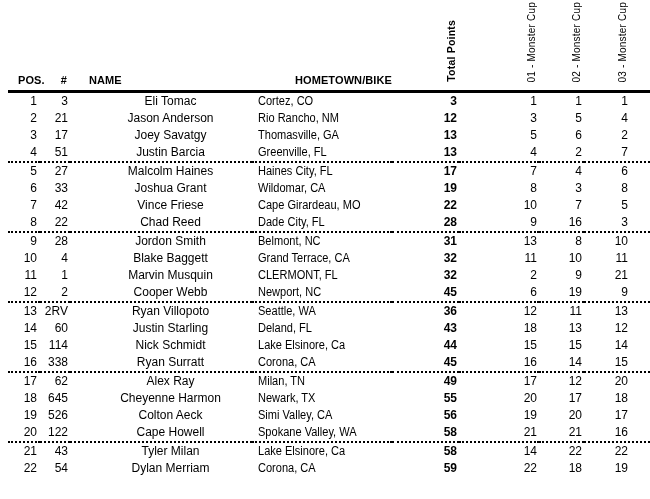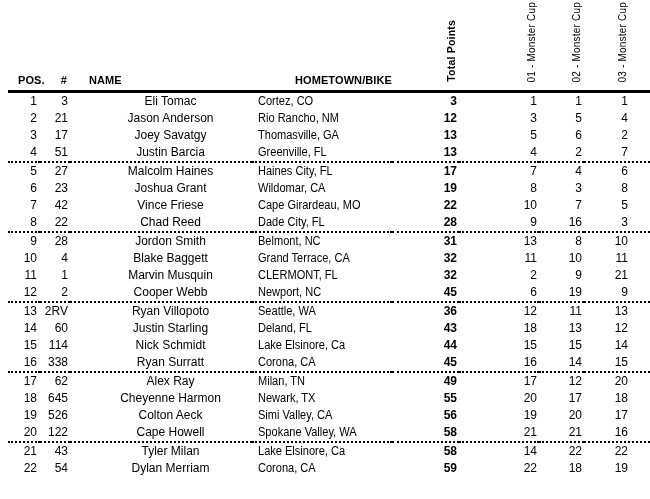--- a/index.html
+++ b/index.html
@@ -177,21 +177,21 @@
     <td class="d-home">
       <span class="narrow">Haines City, FL</span>
     </td>
     <td class="d-total">17</td>
     <td class="d-r1">7</td>
     <td class="d-r2">4</td>
     <td class="d-r3">6</td>
   </tr>
         <tr>
     <td class="d-pos">6</td>
-    <td class="d-num">23</td>
+    <td class="d-num">33</td>
     <td class="d-name">Joshua Grant</td>
     <td class="d-home">
       <span class="narrow">Wildomar, CA</span>
     </td>
     <td class="d-total">19</td>
     <td class="d-r1">8</td>
     <td class="d-r2">3</td>
     <td class="d-r3">8</td>
   </tr>
         <tr>

